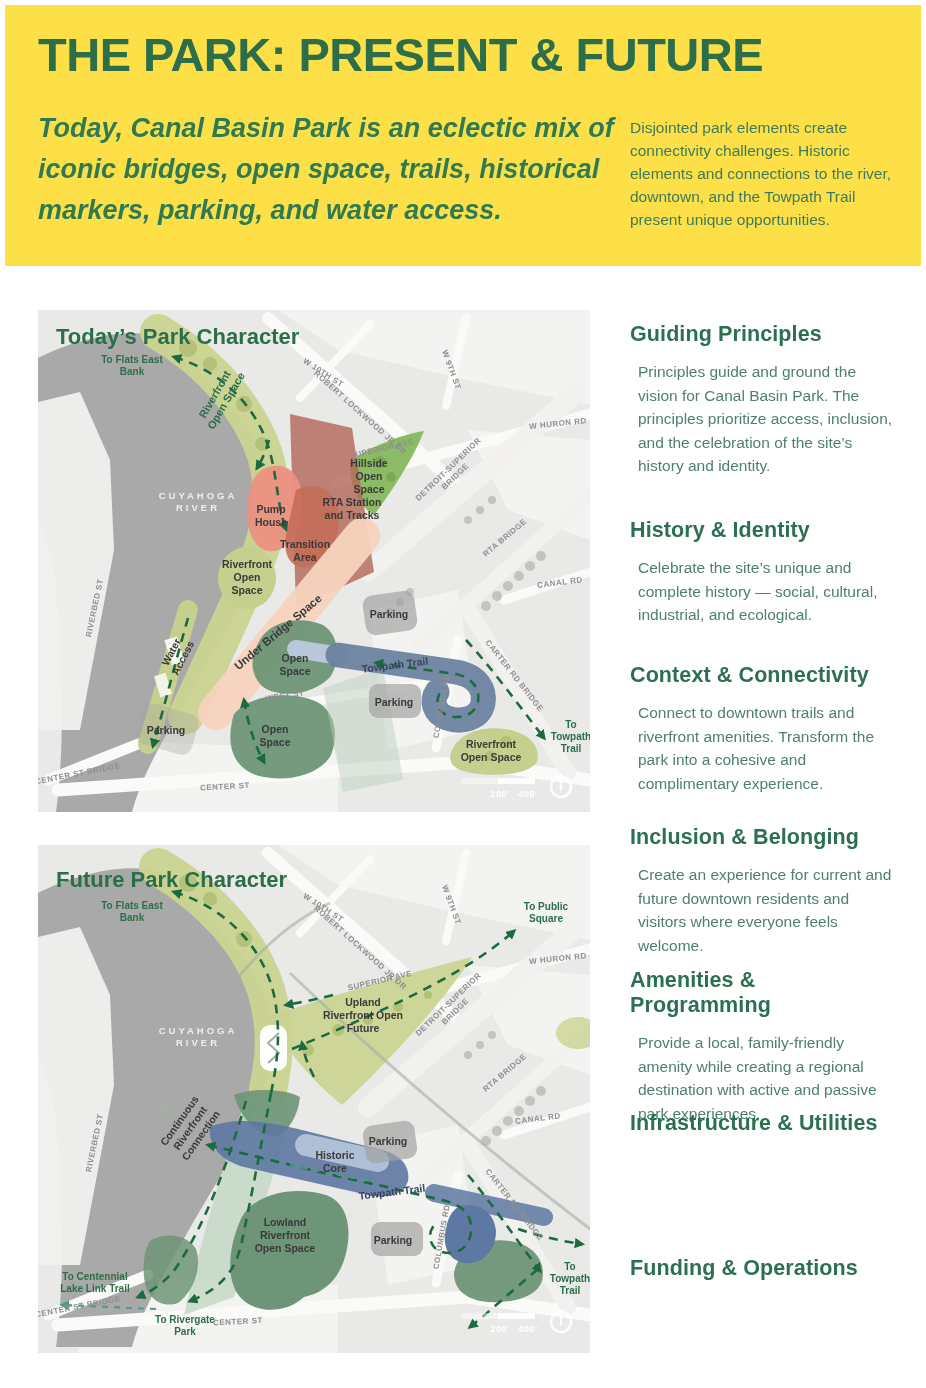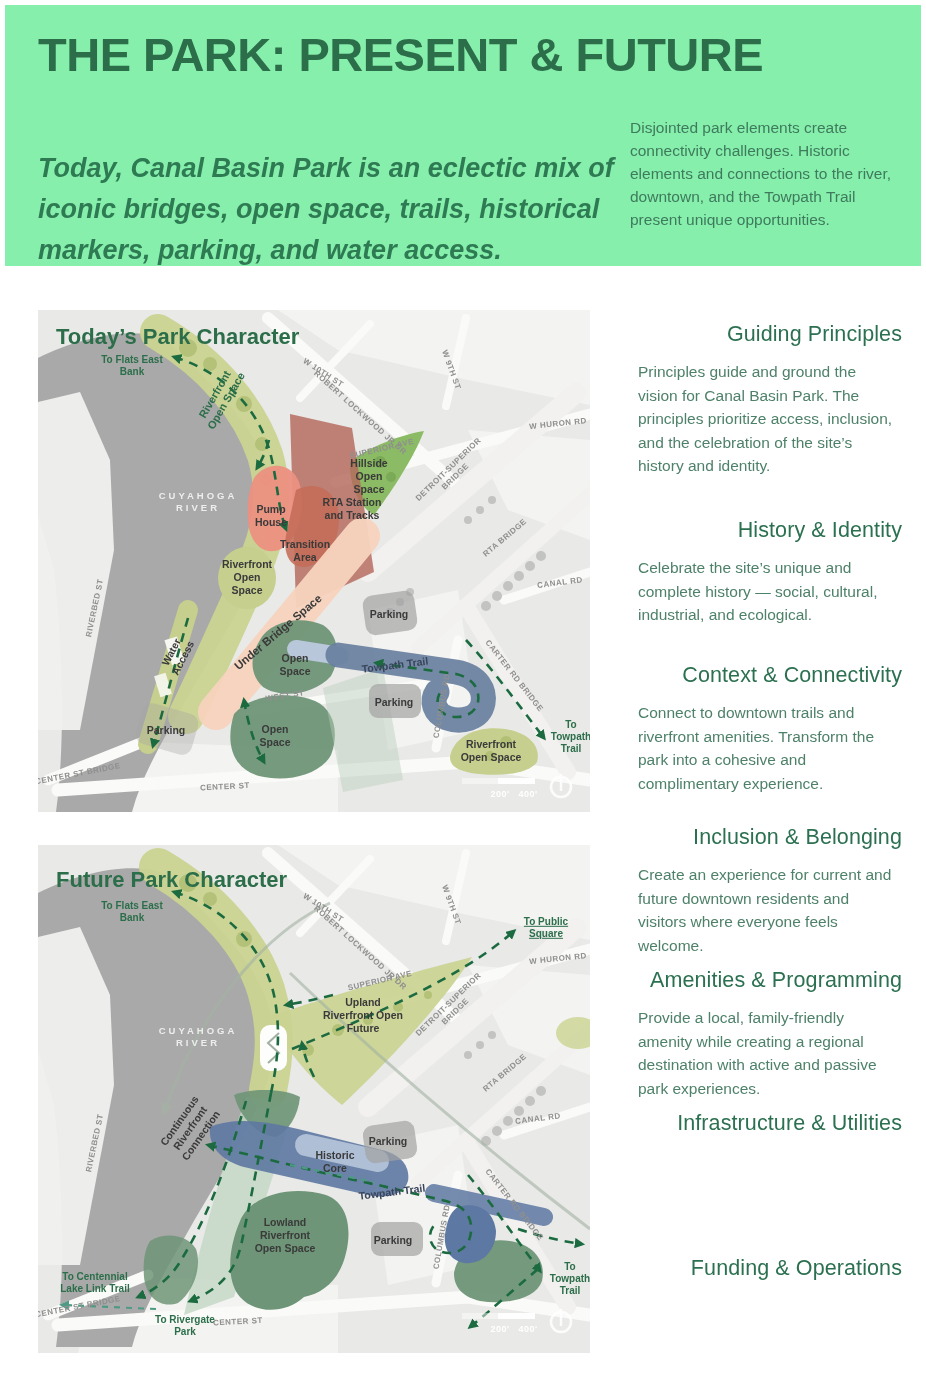--- a/index.html
+++ b/index.html
@@ -1,31 +1,31 @@
 <!DOCTYPE html>
 <html><head>
 <meta charset="utf-8">
 <style>
   html,body{margin:0;padding:0;background:#ffffff;}
   body{width:926px;height:1388px;position:relative;font-family:"Liberation Sans",sans-serif;}
   .page{position:absolute;inset:0;overflow:hidden;background:#ffffff;}
 
   
-  .header{position:absolute;left:5px;top:5px;width:916px;height:261px;background:#86efac;}
+  .header{position:absolute;left:5px;top:5px;width:916px;height:261px;background:#fde047;}
   .header h1{position:absolute;left:33px;top:22px;margin:0;font-size:47px;font-weight:800;
              color:#2c6e4a;letter-spacing:-0.5px;white-space:nowrap;}
   .intro{position:absolute;left:33px;top:103px;width:592px;font-size:27px;font-weight:700;
-         font-style:italic;color:#2e7b53;line-height:1.52;margin-top:40px;}
+         font-style:italic;color:#2e7b53;line-height:1.52;}
   .note{position:absolute;left:625px;top:112px;width:268px;font-size:15.5px;font-weight:500;
         color:#3e7a5c;line-height:1.48;}
 
   
   .rightcol{position:absolute;left:630px;top:318px;width:272px;height:1060px;}
   .principle{position:absolute;left:0;width:272px;}
-  .principle h2{margin:0 0 13px;font-size:21.5px;font-weight:400;color:#2b7050;letter-spacing:.1px;text-align:right;}
+  .principle h2{margin:0 0 13px;font-size:21.5px;font-weight:700;color:#2b7050;letter-spacing:.1px;}
   .principle p{margin:8px;font-size:15.5px;line-height:1.52;color:#4e8169;font-weight:500;}
 
   
   .map{position:absolute;left:38px;width:552px;height:502px;overflow:hidden;}
   #map-today{top:310px;}
   #map-future{top:845px;height:508px;}
   .map svg{position:absolute;left:0;top:0;}
   .mtitle{position:absolute;left:18px;top:14px;font-size:22px;font-weight:800;color:#2c6e4a;white-space:nowrap;}
 
   .ml{position:absolute;transform:translate(-50%,-50%) rotate(var(--r,0deg));
@@ -284,21 +284,21 @@
         <rect x="460" y="468" width="37" height="6" fill="#ffffff" opacity="0.95"></rect>
       </g>
       <g stroke="#ffffff" stroke-width="2.5" fill="none" opacity="0.9">
         <circle cx="523" cy="477" r="10"></circle>
         <path d="M 523,481 L 523,464"></path>
       </g>
     </svg>
 
     <div class="mtitle" style="top:22px;">Future Park Character</div>
     <div class="ml dest" style="left:94px;top:67px;width:70px;">To Flats East Bank</div>
-    <div class="ml dest" style="left:508px;top:83px;width:60px;text-decoration:underline;">To Public Square</div>
+    <div class="ml dest" style="left:508px;top:68px;width:60px;">To Public Square</div>
     <div class="ml river-name" style="left:160px;top:192px;width:95px;">CUYAHOGA RIVER</div>
     <div class="ml st" style="left:322px;top:103px;--r:42deg;">ROBERT LOCKWOOD JR DR</div>
     <div class="ml st" style="left:285px;top:63px;--r:33deg;">W 10TH ST</div>
     <div class="ml st" style="left:413px;top:60px;--r:70deg;">W 9TH ST</div>
     <div class="ml st" style="left:342px;top:136px;--r:-13deg;">SUPERIOR AVE</div>
     <div class="ml st" style="left:520px;top:114px;--r:-6deg;">W HURON RD</div>
     <div class="ml st wrap" style="left:414px;top:163px;width:105px;--r:-44deg;">DETROIT-SUPERIOR BRIDGE</div>
     <div class="ml st" style="left:467px;top:228px;--r:-40deg;">RTA BRIDGE</div>
     <div class="ml st" style="left:500px;top:274px;--r:-7deg;">CANAL RD</div>
     <div class="ml st" style="left:476px;top:360px;--r:52deg;">CARTER RD BRIDGE</div>

